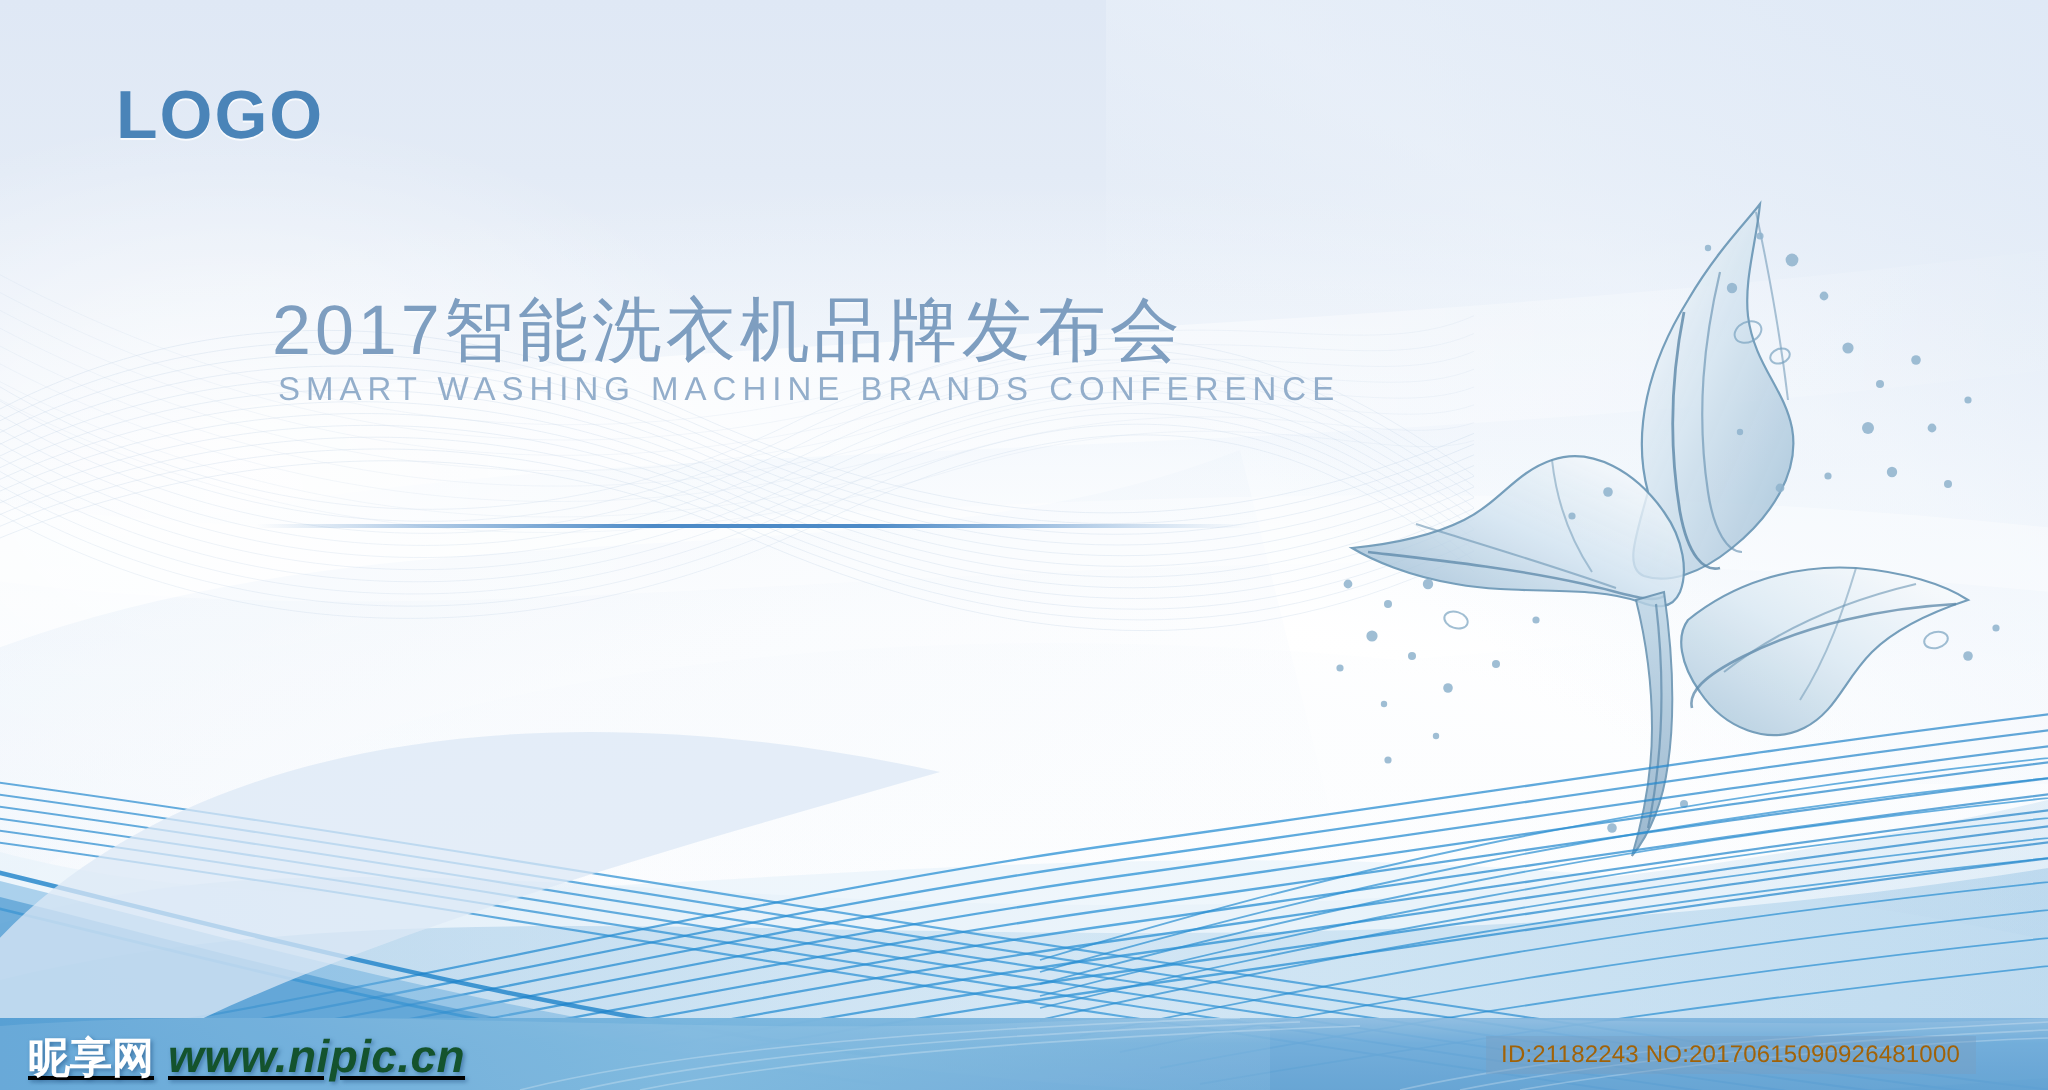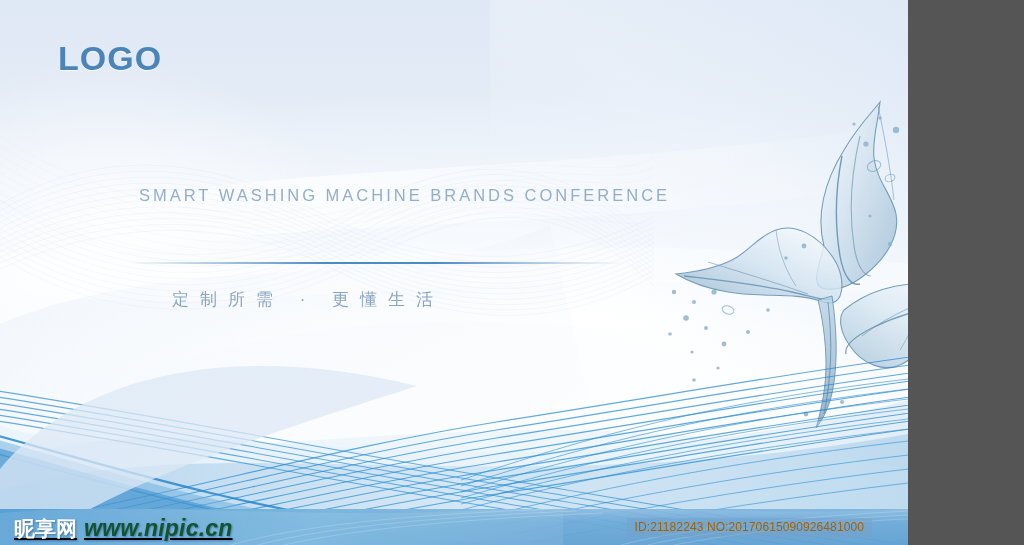--- a/index.html
+++ b/index.html
@@ -1,19 +1,19 @@
 <!DOCTYPE html>
 <html><head>
 <meta charset="utf-8">
 <style>
   html,body{margin:0;padding:0;background:#555;}
   *{box-sizing:border-box;}
   .poster{
     position:relative;
-    width:908px;height:545px;
+    width:1024px;height:545px;
     overflow:hidden;
     font-family:"Liberation Sans","DejaVu Sans",sans-serif;
     background:#e2eaf6;
   }
 
   
   .bg-base{
     position:absolute;inset:0;
     background:
       radial-gradient(120% 85% at 50% 78%, rgba(255,255,255,1) 0%, rgba(255,255,255,0.92) 26%, rgba(246,250,254,0.55) 46%, rgba(226,234,246,0) 72%),
@@ -362,25 +362,25 @@
       <path d="M-10,116 C120,148 240,184 420,208 L420,215 L-10,215 Z" fill="#3c8fcc" opacity="0.55"></path>
       <path d="M-10,104 C130,138 260,174 440,198" fill="none" stroke="#1d82c9" stroke-width="2.2" opacity="0.8"></path>
       <path d="M-10,122 C130,156 260,190 440,212" fill="none" stroke="#2f8fd0" stroke-width="1.4" opacity="0.6"></path>
 
       <path d="M-10,150 C80,44 260,10 470,56 C330,96 170,140 60,200 L-10,200 Z" fill="#dce8f5" opacity="0.75"></path>
     </svg>
   </div>
 
   <div class="logo">LOGO</div>
 
+  <div class="title">2017智能洗衣机品牌发布会</div>
   <div class="subtitle">SMART WASHING MACHINE BRANDS CONFERENCE</div>
 
   <div class="divider"></div>
 
-  <div class="tagline">定制所需 · 更懂生活</div>
 
   <div class="footer">
     <div class="footer-bg"></div>
     <div class="footer-bg2"></div>
     <div class="footer-swoosh">
       <svg viewBox="0 0 1024 36" preserveAspectRatio="none">
         <path d="M0,4 C160,-8 340,10 520,2 C700,-6 880,8 1024,0 L1024,36 L0,36 Z" fill="#ffffff" opacity="0.10"></path>
         <g fill="none" stroke="#ffffff" stroke-width="0.8" opacity="0.25">
           <path d="M260,36 C340,16 460,6 620,0"></path>
           <path d="M290,36 C370,18 490,8 650,2"></path>

